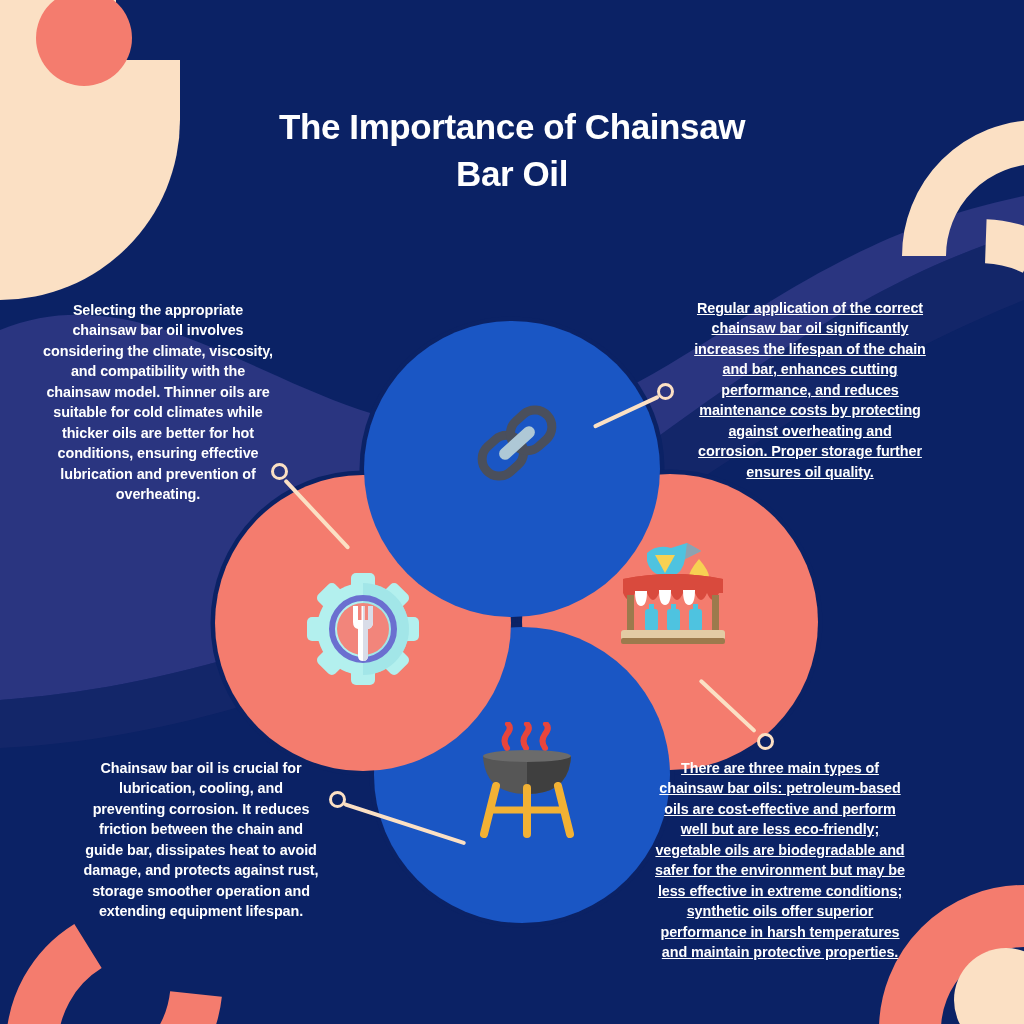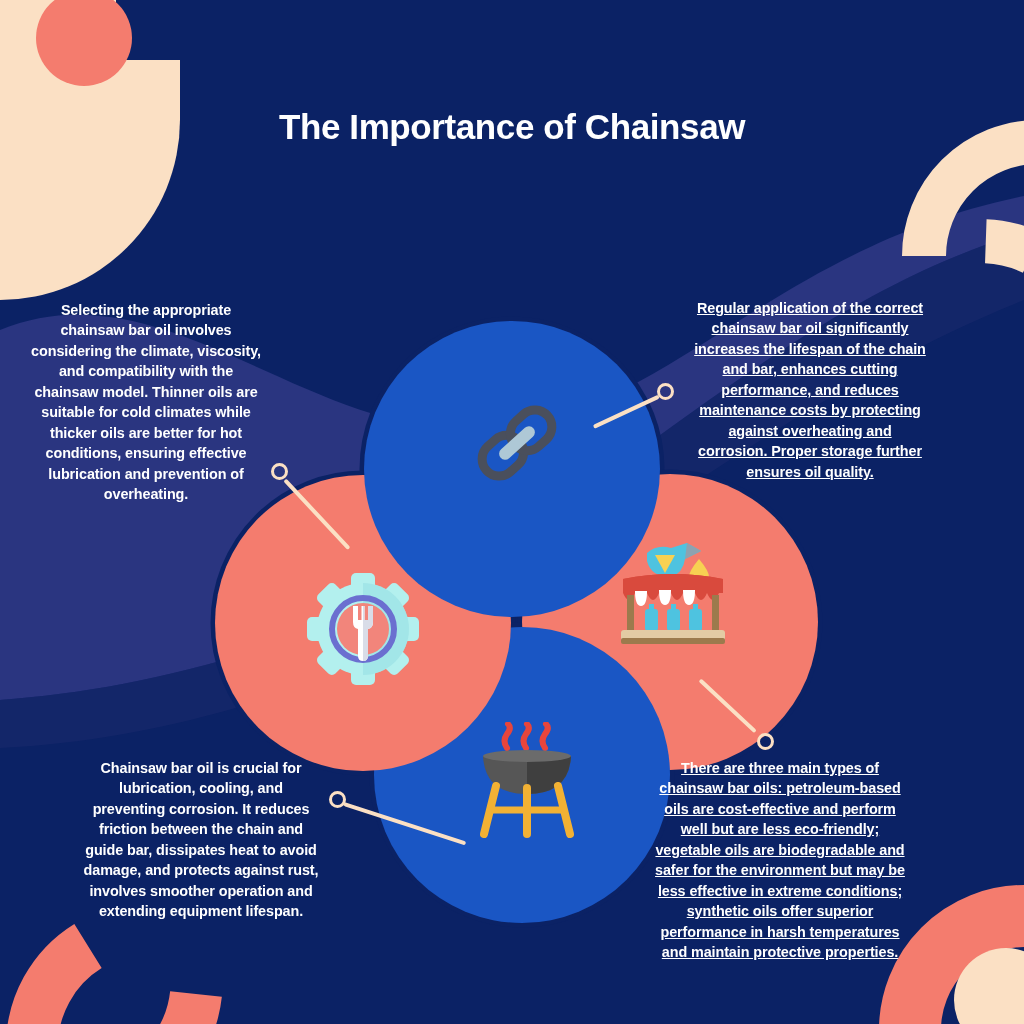--- a/index.html
+++ b/index.html
@@ -36,21 +36,21 @@
   .blurb {
     position:absolute;
     color:#FFFFFF;
     font-size:14.4px;
     font-weight:bold;
     line-height:1.42;
     text-align:center;
     letter-spacing:-0.1px;
     z-index:40;
   }
-  .blurb-tl { left:30px;  top:300px; width:232px; }
+  .blurb-tl { left:42px;  top:300px; width:232px; }
   .blurb-tr { left:694px; top:298px; width:232px;text-decoration:underline; }
   .blurb-bl { left:82px;  top:758px; width:238px; }
   .blurb-br { left:650px; top:758px; width:260px;text-decoration:underline; }
 
   
   .circle {
     position:absolute;
     border-radius:50%;
     z-index:20;
   }
@@ -114,20 +114,21 @@
       <path fill="none" stroke="#F47C6E" stroke-width="52" d="M32,1048 A118,118 0 0 1 88,946"></path>
       <path fill="none" stroke="#F47C6E" stroke-width="52" d="M176,1048 A118,118 0 0 0 196,994"></path>
 
       <path fill="none" stroke="#F47C6E" stroke-width="62" d="M910,1030 A114,114 0 0 1 1024,916"></path>
       <circle cx="1006" cy="1000" r="52" fill="#FBE0C4"></circle>
     </g>
   </svg>
 
   <div class="title">
     <div>The Importance of Chainsaw</div>
+    <div>Bar Oil</div>
   </div>
 
   <svg class="layer" style="z-index:18" viewBox="0 0 1024 1024" width="1024" height="1024">
     <circle cx="512" cy="469" r="148" fill="none" stroke="#0B2265" stroke-width="9"></circle>
     <circle cx="363" cy="623" r="148" fill="none" stroke="#0B2265" stroke-width="9"></circle>
     <circle cx="670" cy="622" r="148" fill="none" stroke="#0B2265" stroke-width="9"></circle>
     <circle cx="522" cy="775" r="148" fill="none" stroke="#0B2265" stroke-width="9"></circle>
   </svg>
 
   <div class="circle salmon" style="left:522px; top:474px; width:296px; height:296px;"></div>
@@ -253,17 +254,17 @@
 
   <div class="connector">
     <div class="conn-dot" style="left:757px; top:733px;"></div>
     <div class="conn-line" style="left:700px; top:678px; width:76px; transform:rotate(43deg);"></div>
   </div>
 
   <div class="blurb blurb-tl">Selecting the appropriate chainsaw bar oil involves considering the climate, viscosity, and compatibility with the chainsaw model. Thinner oils are suitable for cold climates while thicker oils are better for hot conditions, ensuring effective lubrication and prevention of overheating.</div>
 
   <div class="blurb blurb-tr">Regular application of the correct chainsaw bar oil significantly increases the lifespan of the chain and bar, enhances cutting performance, and reduces maintenance costs by protecting against overheating and corrosion. Proper storage further ensures oil quality.</div>
 
-  <div class="blurb blurb-bl">Chainsaw bar oil is crucial for lubrication, cooling, and preventing corrosion. It reduces friction between the chain and guide bar, dissipates heat to avoid damage, and protects against rust, involves smoother operation and extending equipment lifespan.</div>
+  <div class="blurb blurb-bl">Chainsaw bar oil is crucial for lubrication, cooling, and preventing corrosion. It reduces friction between the chain and guide bar, dissipates heat to avoid damage, and protects against rust, storage smoother operation and extending equipment lifespan.</div>
 
   <div class="blurb blurb-br">There are three main types of chainsaw bar oils: petroleum-based oils are cost-effective and perform well but are less eco-friendly; vegetable oils are biodegradable and safer for the environment but may be less effective in extreme conditions; synthetic oils offer superior performance in harsh temperatures and maintain protective properties.</div>
 
 </div>
 
 </body></html>

